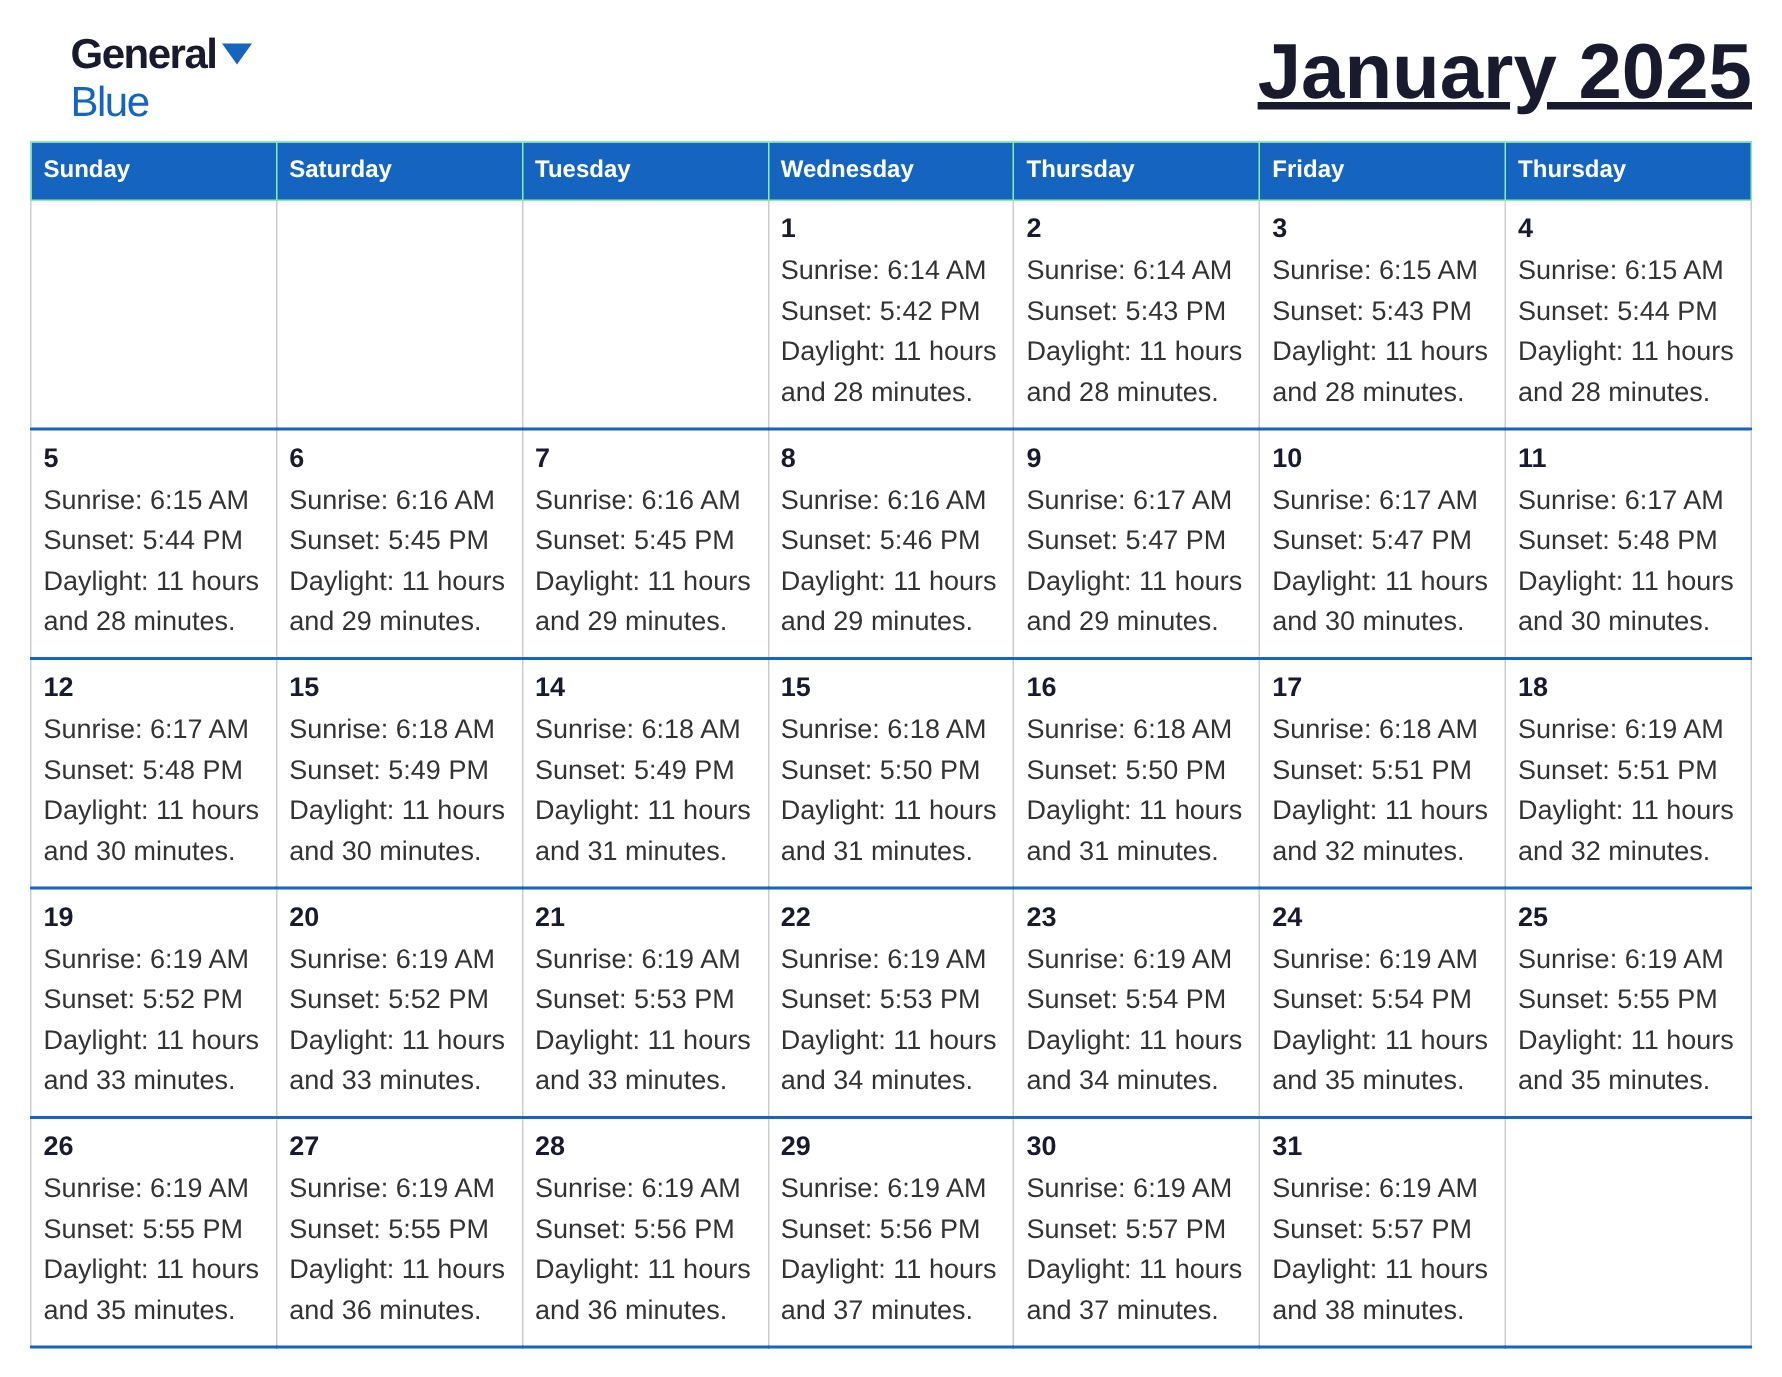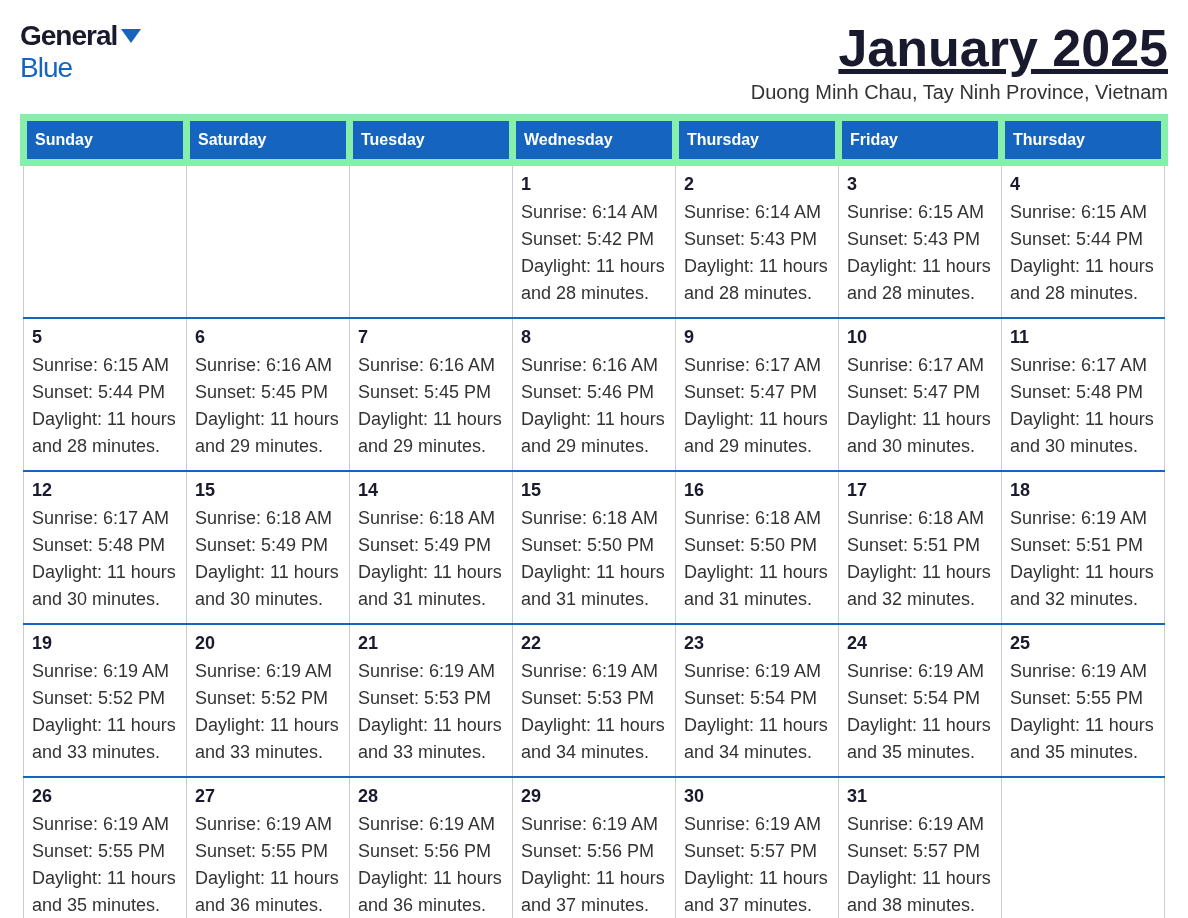--- a/index.html
+++ b/index.html
@@ -29,20 +29,21 @@
     }
     .logo-blue {
       font-size: 28px;
       font-weight: normal;
       color: #1565c0;
       letter-spacing: -1px;
     }
     .logo-line {
       display: flex;
       align-items: center;
+      margin-left: 27px;
     }
     .title-area {
       text-align: right;
     }
     .month-title {
       font-size: 52px;
       font-weight: bold;
       color: #1a1a2e;
       line-height: 1.1;
       text-decoration: underline;
@@ -59,21 +60,21 @@
     }
     thead tr {
       background-color: #1565c0;
     }
     thead th {
       color: #fff;
       font-size: 16px;
       font-weight: bold;
       padding: 10px 8px;
       text-align: left;
-      border: 7px solid #86efac;
+      border: 1px solid #86efac;
     }
     tbody tr {
       border-bottom: 2px solid #1565c0;
     }
     tbody td {
       vertical-align: top;
       padding: 8px 8px 10px 8px;
       border-left: 1px solid #ccc;
       border-right: 1px solid #ccc;
       font-size: 13px;
@@ -105,21 +106,20 @@
     <div class="logo-line">
       <span class="logo-general">General</span>
       <span style="display:inline-block;width:0;height:0;border-left:10px solid transparent;border-right:10px solid transparent;border-top:14px solid #1565c0;margin-left:4px;vertical-align:middle;"></span>
     </div>
     <div class="logo-line">
       <span class="logo-blue">Blue</span>
     </div>
   </div>
   <div class="title-area">
     <div class="month-title">January 2025</div>
-    <div class="location-title">Duong Minh Chau, Tay Ninh Province, Vietnam</div>
   </div>
 </div>
 
 <table>
   <thead>
     <tr>
     <th>Sunday</th>
         <th>Saturday</th>
         <th>Tuesday</th>
         <th>Wednesday</th>

